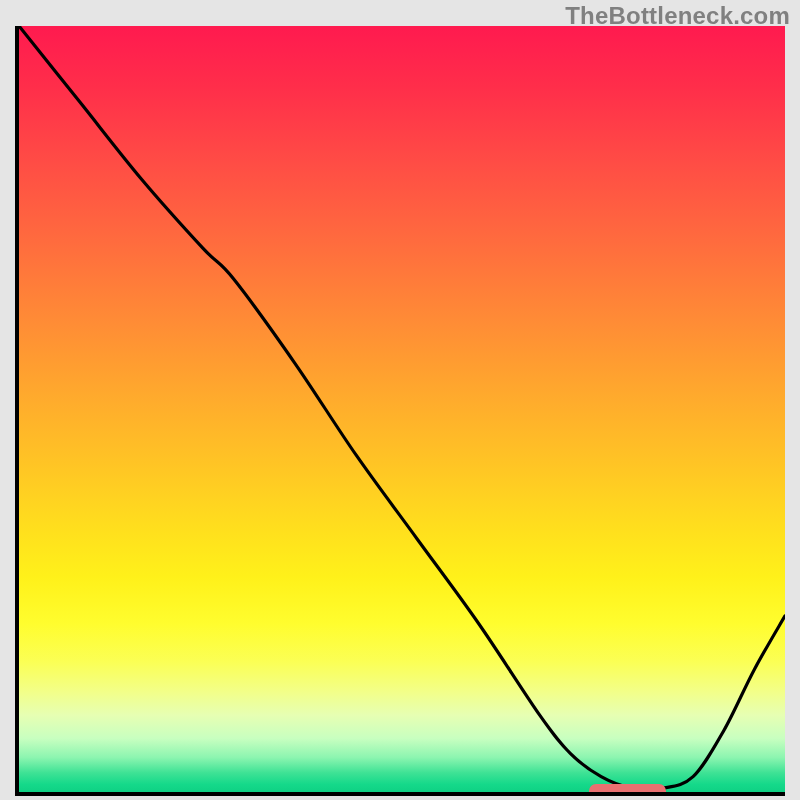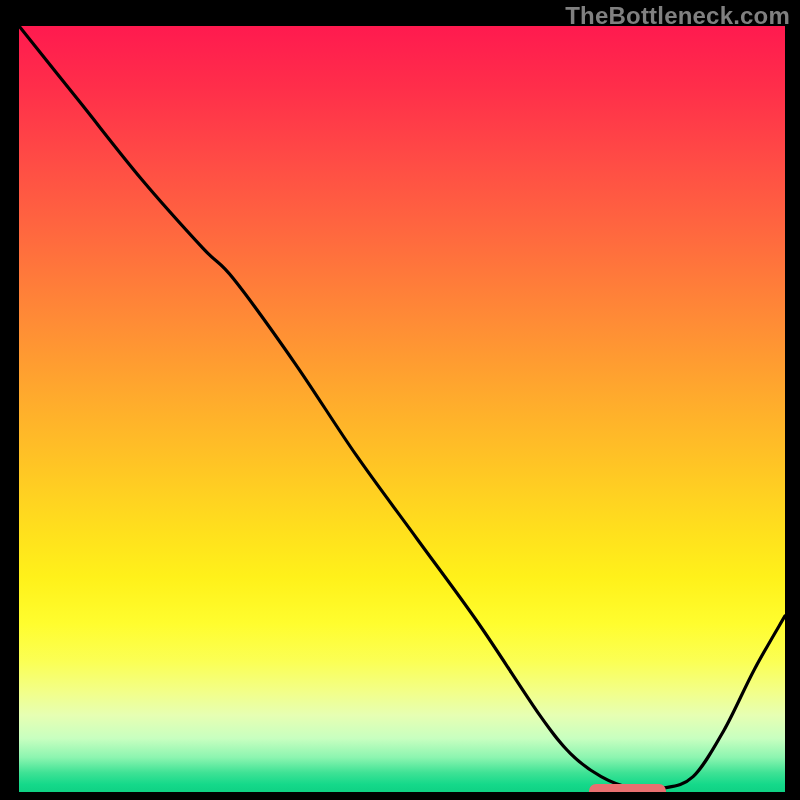--- a/index.html
+++ b/index.html
@@ -1,21 +1,21 @@
 <!DOCTYPE html>
 <html><head>
 <meta charset="utf-8">
 <style>
   * { margin: 0; padding: 0; box-sizing: border-box; }
   html, body { width: 800px; height: 800px; overflow: hidden; background: #fff; }
   .canvas {
     position: relative;
     width: 800px;
     height: 800px;
-    background: #000000;
+    background: #e5e5e5;
   }
   .watermark {
     position: absolute;
     top: 2px;
     right: 10px;
     font-family: Arial, Helvetica, sans-serif;
     font-size: 24px;
     font-weight: 600;
     color: #808080;
     letter-spacing: 0.2px;

